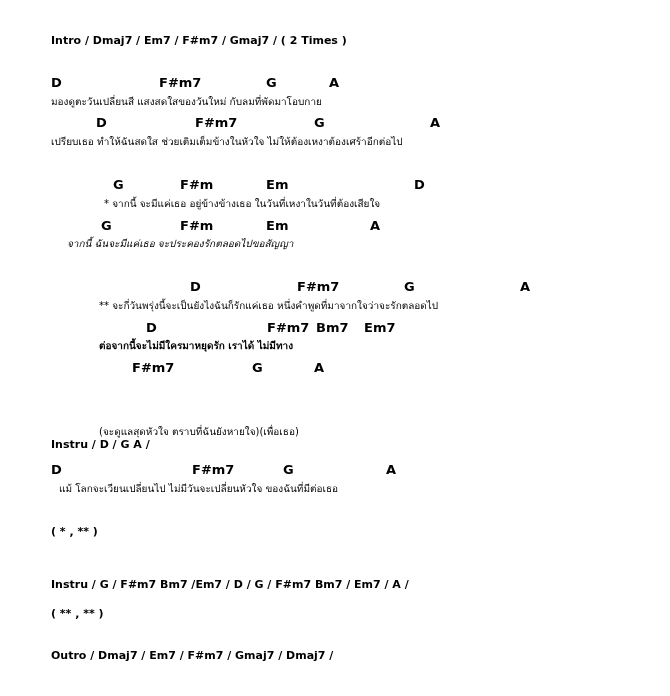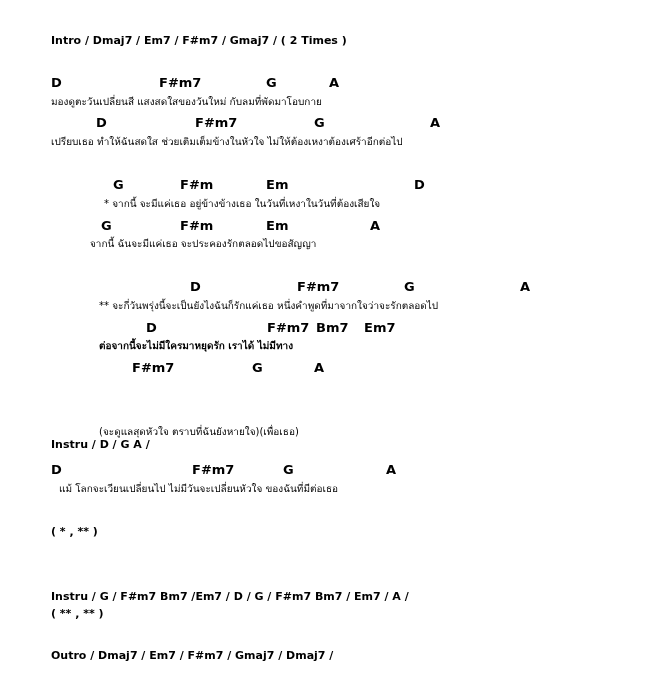--- a/index.html
+++ b/index.html
@@ -44,21 +44,21 @@
       <span class="chord" style="left:266px; top:177px;">Em</span>
       <span class="chord" style="left:414px; top:177px;">D</span>
     </div>
     <div class="lyric" style="left:75px; top:196px;margin-left:29px;">* จากนี้ จะมีแค่เธอ อยู่ข้างข้างเธอ ในวันที่เหงาในวันที่ต้องเสียใจ</div>
     <div>
       <span class="chord" style="left:101px; top:218px;">G</span>
       <span class="chord" style="left:180px; top:218px;">F#m</span>
       <span class="chord" style="left:266px; top:218px;">Em</span>
       <span class="chord" style="left:370px; top:218px;">A</span>
     </div>
-    <div class="lyric" style="left:90px; top:236px;">จากนี้ ฉันจะมีแค่เธอ จะประคองรักตลอดไปขอสัญญา</div>
+    <div class="lyric" style="left:67px; top:236px;font-style:italic;">จากนี้ ฉันจะมีแค่เธอ จะประคองรักตลอดไปขอสัญญา</div>
   </div>
 
   <div>
     <div>
       <span class="chord" style="left:190px; top:279px;">D</span>
       <span class="chord" style="left:297px; top:279px;">F#m7</span>
       <span class="chord" style="left:404px; top:279px;">G</span>
       <span class="chord" style="left:520px; top:279px;">A</span>
     </div>
     <div class="lyric" style="left:99px; top:298px;">** จะกี่วันพรุ่งนี้จะเป็นยังไงฉันก็รักแค่เธอ หนึ่งคำพูดที่มาจากใจว่าจะรักตลอดไป</div>
@@ -84,19 +84,19 @@
       <span class="chord" style="left:51px; top:462px;">D</span>
       <span class="chord" style="left:192px; top:462px;">F#m7</span>
       <span class="chord" style="left:283px; top:462px;">G</span>
       <span class="chord" style="left:386px; top:462px;">A</span>
     </div>
     <div class="lyric" style="left:51px; top:481px;margin-left:8px;">แม้ โลกจะเวียนเปลี่ยนไป ไม่มีวันจะเปลี่ยนหัวใจ  ของฉันที่มีต่อเธอ</div>
   </div>
 
   <div class="line bold" style="left:51px; top:525px;">( * , ** )</div>
 
-  <div class="line bold" style="left:51px; top:590px;">Instru  / G / F#m7 Bm7 /Em7 / D / G / F#m7 Bm7 / Em7 / A /</div>
+  <div class="line bold" style="left:51px; top:578px;">Instru  / G / F#m7 Bm7 /Em7 / D / G / F#m7 Bm7 / Em7 / A /</div>
 
   <div class="line bold" style="left:51px; top:607px;">( ** , ** )</div>
 
   <div class="line bold" style="left:51px; top:649px;">Outro  / Dmaj7 / Em7 / F#m7 / Gmaj7 / Dmaj7 /</div>
 
 </div>
 
 </body></html>

